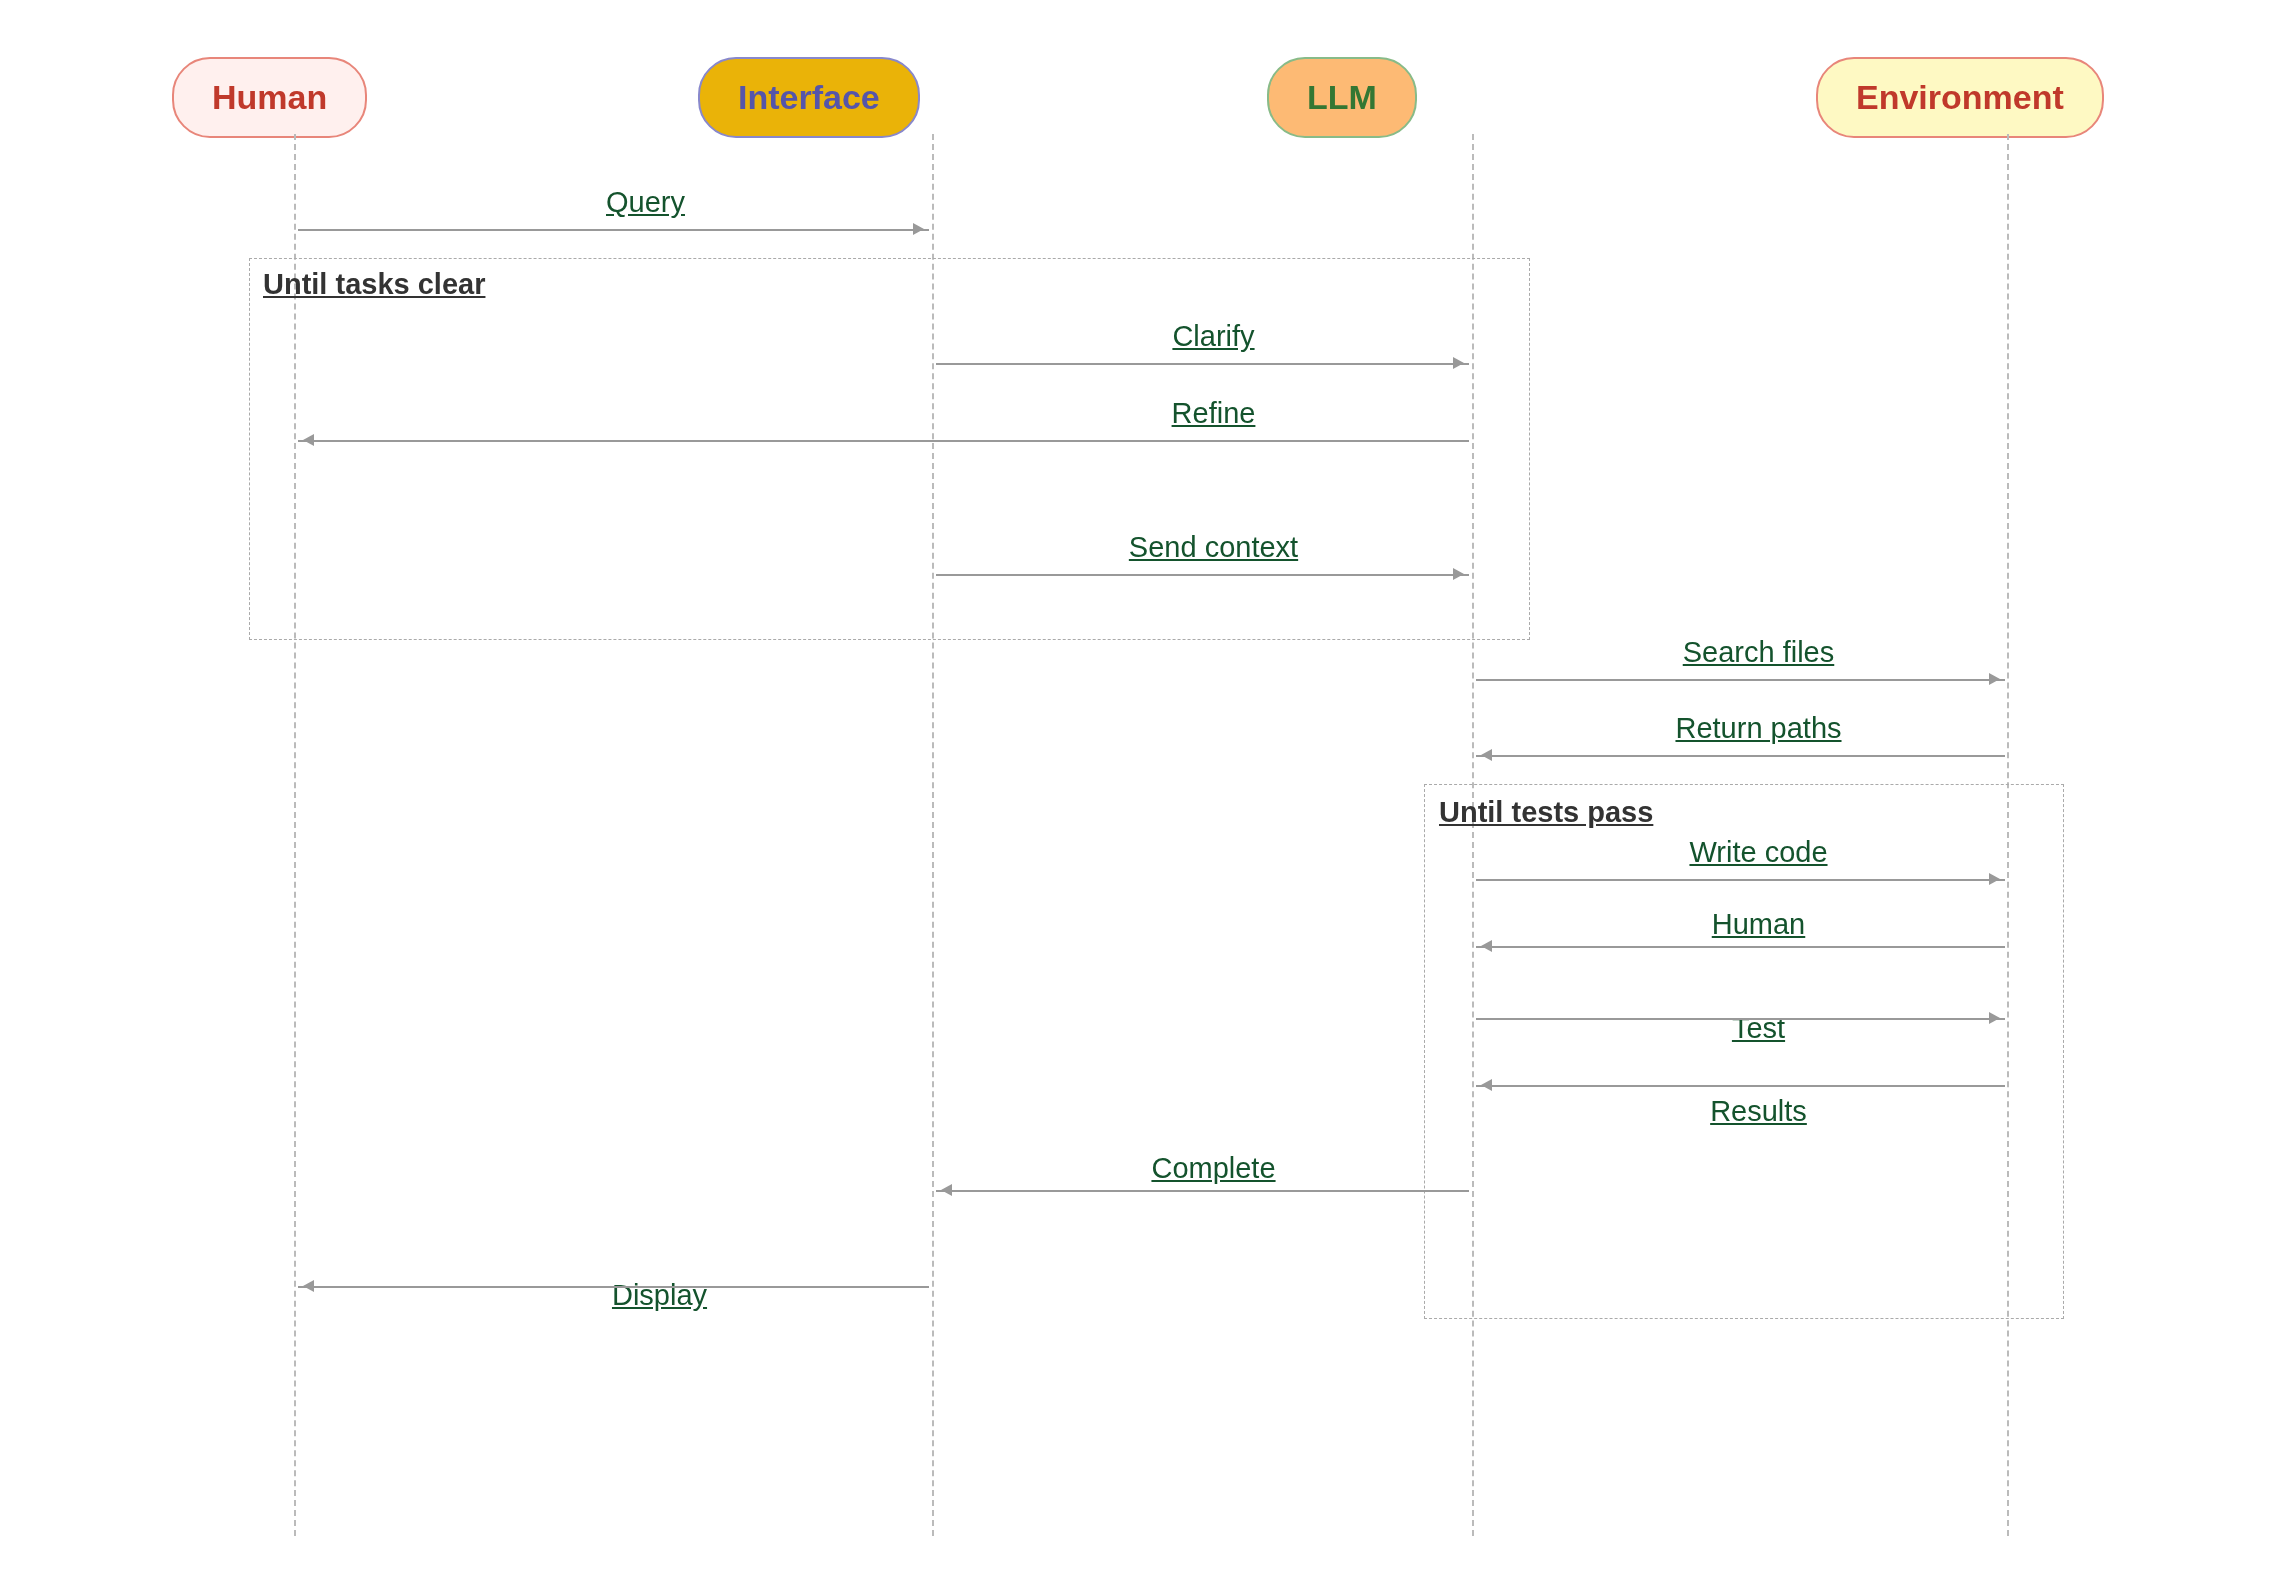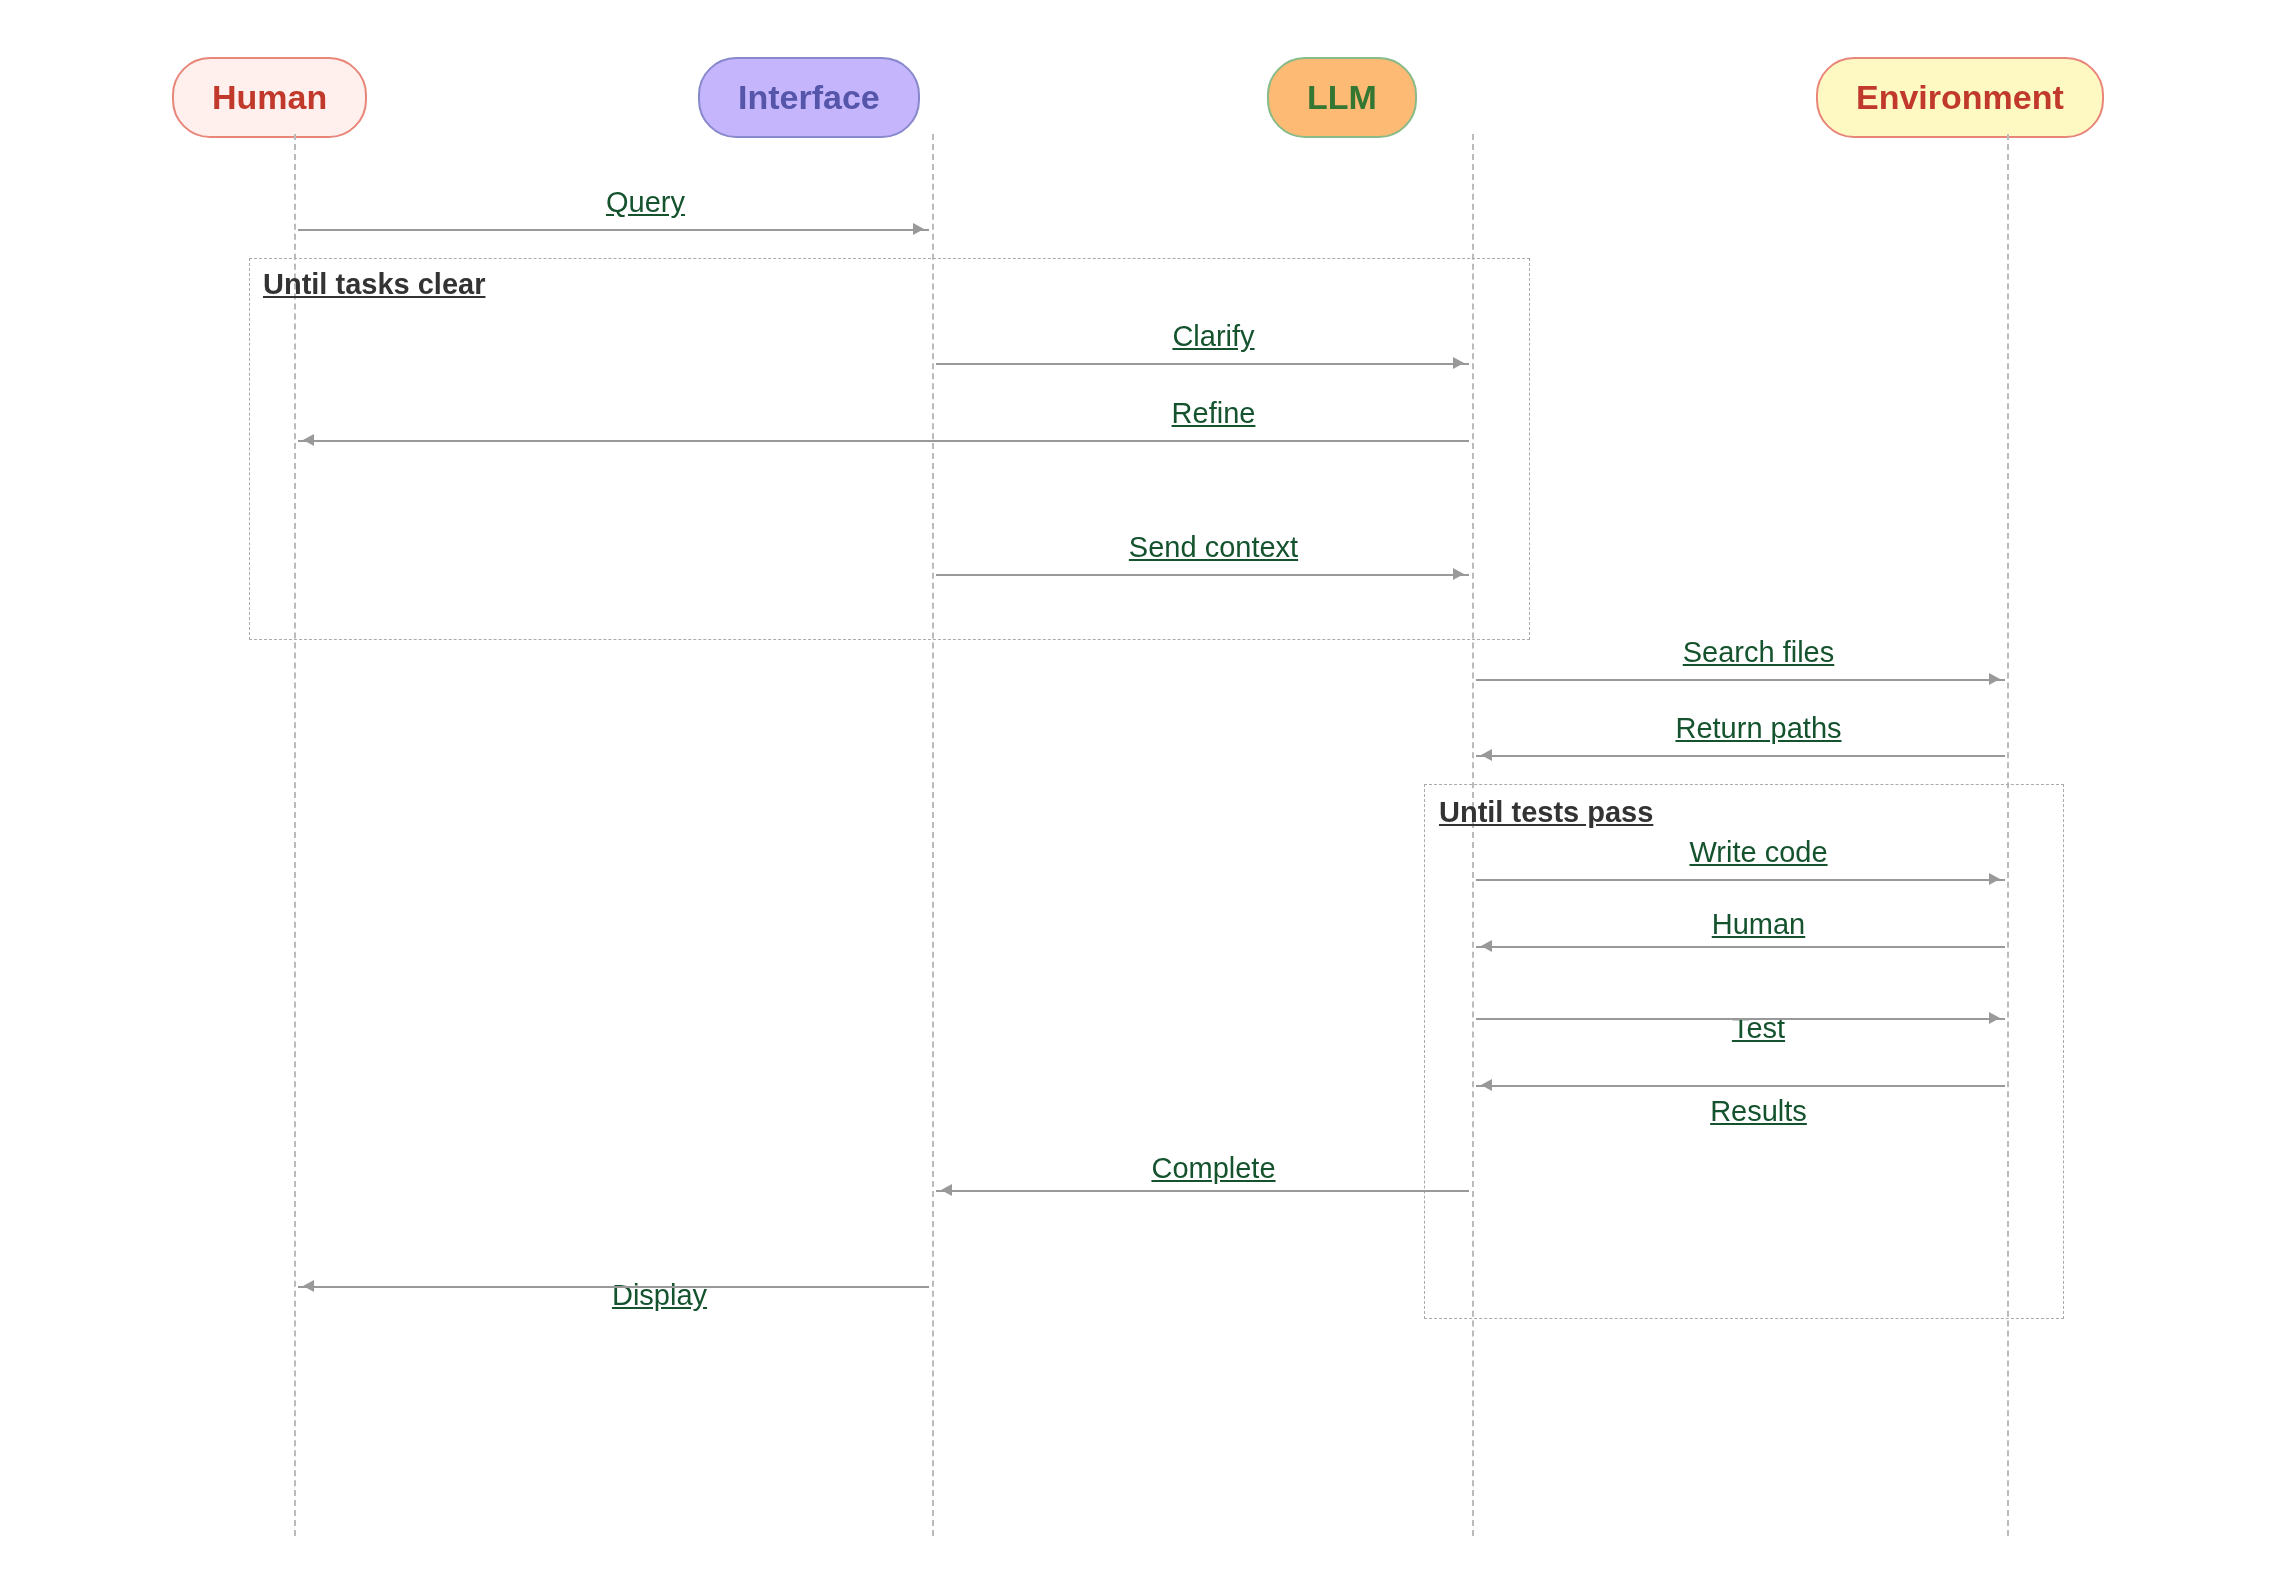--- a/index.html
+++ b/index.html
@@ -33,21 +33,21 @@
 
     .actor-human {
       left: 172px;
       background: #fff0ee;
       border: 2.4px solid #e8867a;
       color: #c0392b;
     }
 
     .actor-interface {
       left: 698px;
-      background: #c4b5fd;
+      background: #eab308;
       border: 2.4px solid #8888cc;
       color: #5555aa;
     }
 
     .actor-llm {
       left: 1267px;
       background: #fdba74;
       border: 2.4px solid #88bb88;
       color: #337733;
     }

